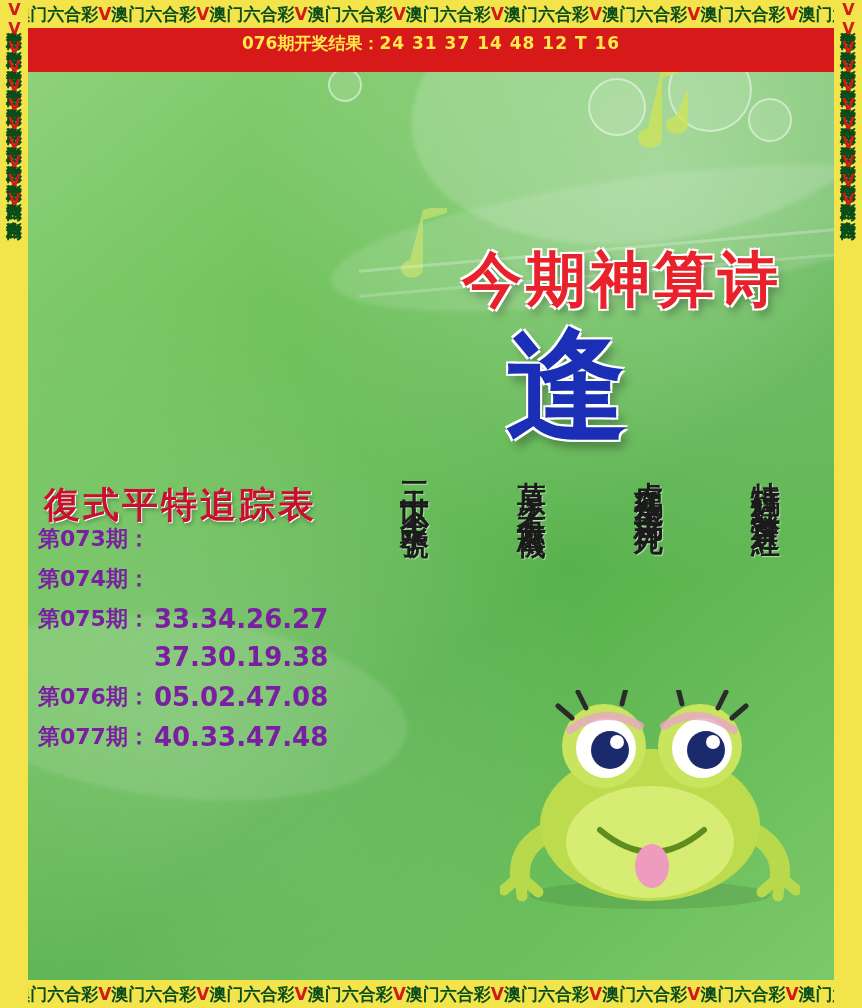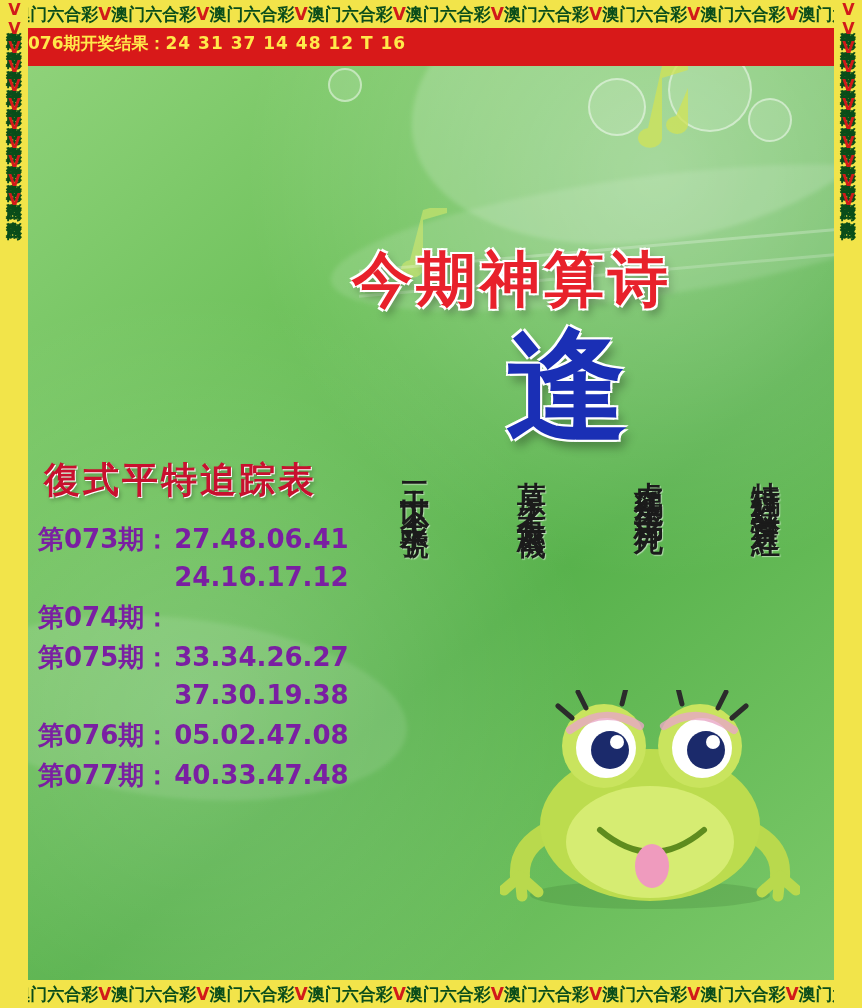--- a/index.html
+++ b/index.html
@@ -46,31 +46,32 @@
     line-height: 28px;
     font-size: 16px;
   }
 
   
   .result-bar {
     position: absolute;
     left: 28px;
     top: 28px;
     width: 806px;
-    height: 38px;
+    height: 44px;
     background: #d81919;
     color: #ffe94a;
     font-size: 17px;
     font-weight: bold;
     line-height: 30px;
     box-sizing: border-box;
     z-index: 6;
     font-family: "DejaVu Sans", "Liberation Sans", sans-serif;
     white-space: nowrap;
     overflow: hidden;
+    text-align: center;
   }
   .result-bar .nums { letter-spacing: 1px; }
 
   
   .canvas {
     position: absolute;
     left: 28px;
     top: 58px;
     width: 806px;
     height: 922px;
@@ -189,21 +190,21 @@
     opacity: .55;
   }
   .stamp-side.l { left: -8px; }
   .stamp-side.r { right: -8px; }
 
   .stamp-title {
     position: absolute;
     left: 352px;
     top: 240px;
     width: 430px;
-    text-align: left;
+    text-align: right;
     font-size: 60px;
     font-weight: bold;
     color: #e8212b;
     letter-spacing: 4px;
     text-shadow:
       2px 2px 0 #fff,
       -2px -2px 0 #fff,
       2px -2px 0 #fff,
       -2px 2px 0 #fff,
       4px 6px 8px rgba(0,0,0,.35);
@@ -248,42 +249,42 @@
     color: #1b1b1b;
     letter-spacing: 8px;
     line-height: 1;
     text-shadow: 1px 1px 1px rgba(255,255,255,.5);
   }
 
   
   .table-title {
     position: absolute;
     left: 44px;
-    top: 456px;
+    top: 481px;
     font-size: 36px;
     font-weight: bold;
     color: #c8102e;
     letter-spacing: 3px;
     text-shadow: 1px 1px 0 #fff, 2px 3px 4px rgba(0,0,0,.28);
     z-index: 4;
   }
   .track-list {
     position: absolute;
     left: 38px;
     top: 520px;
     width: 300px;
     z-index: 4;
   }
   .track-row {
     display: flex;
     align-items: flex-start;
     margin-bottom: 2px;
   }
   .track-label {
-    font-size: 26px;
+    font-size: 22px;
     color: #7a1fa2;
     font-weight: bold;
     white-space: nowrap;
     line-height: 38px;
   }
   .track-nums {
     font-size: 26px;
     color: #7a1fa2;
     font-weight: bold;
     line-height: 38px;
@@ -370,24 +371,20 @@
     <div class="poem-col">特碼紅緑首選紅</div>
     <div class="poem-col">虎鷄兔牛馬肖死</div>
     <div class="poem-col">草原之上有玄機</div>
     <div class="poem-col">三十以下金水號</div>
   </div>
 
   <div class="table-title">復式平特追踪表</div>
   <div class="track-list">
     <div class="track-row">
       <div class="track-label">第073期：</div>
-      <div class="track-nums">
-        <div>27.48.06.41</div>
-        <div>24.16.17.12</div>
-      </div>
     </div>
     <div class="track-row">
       <div class="track-label">第074期：</div>
     </div>
     <div class="track-row">
       <div class="track-label">第075期：</div>
       <div class="track-nums">
         <div>33.34.26.27</div>
         <div>37.30.19.38</div>
       </div>

